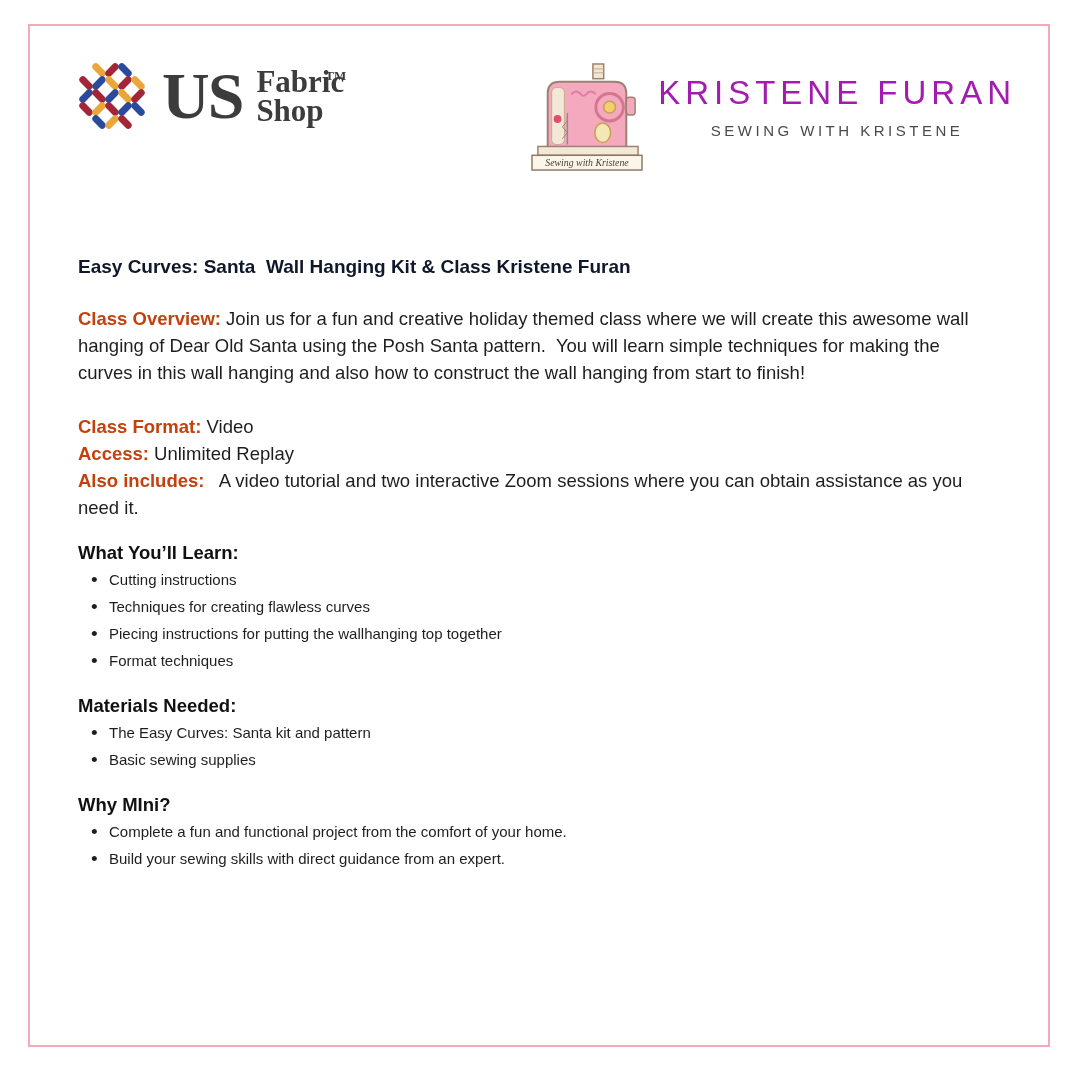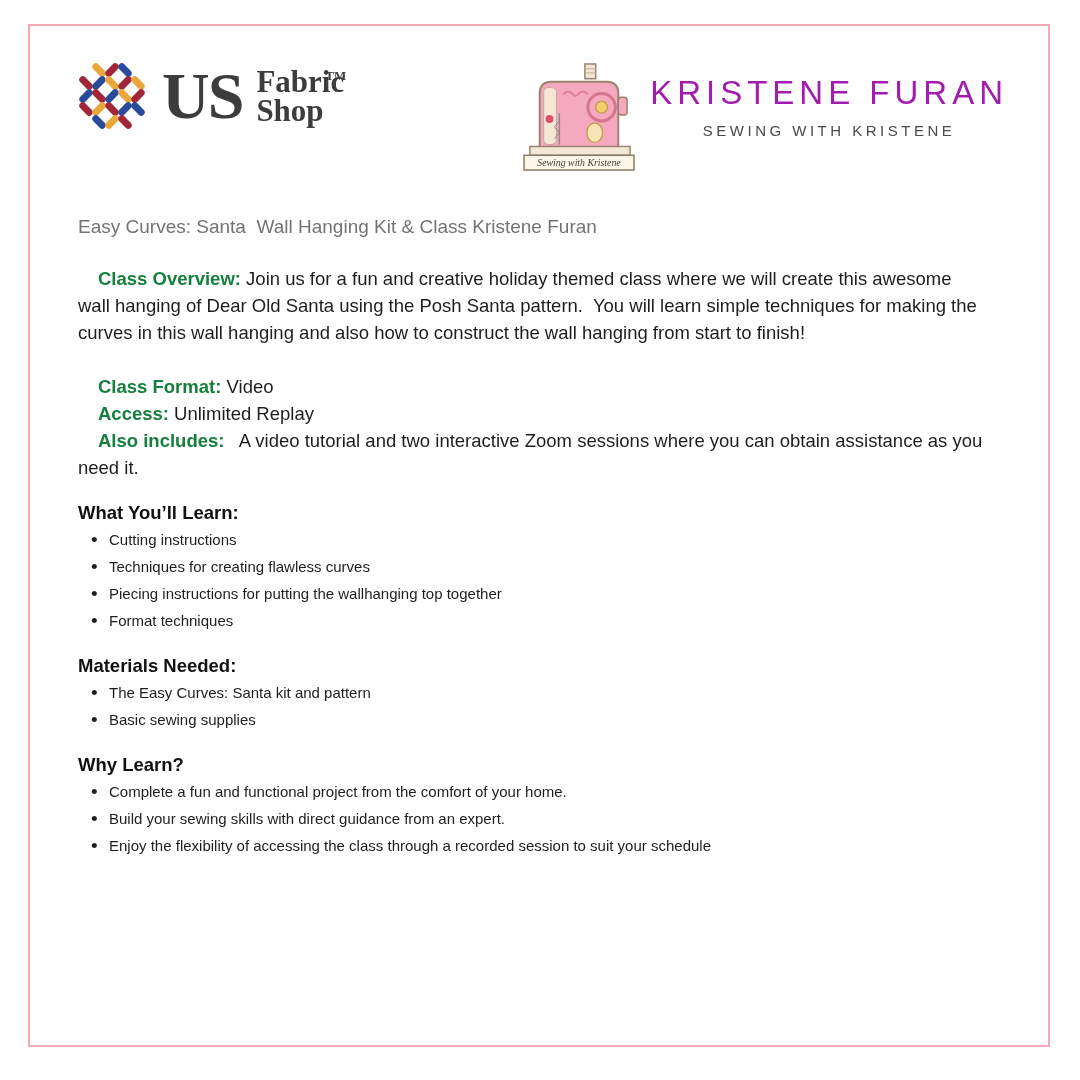--- a/index.html
+++ b/index.html
@@ -1,38 +1,38 @@
 <!DOCTYPE html>
 <html><head>
 <meta charset="utf-8">
 <style>
   * { margin:0; padding:0; box-sizing:border-box; }
   html,body { width:1080px; height:1080px; background:#ffffff; font-family:"Liberation Sans", sans-serif; color:#1e1e1e; }
   .frame { position:absolute; left:28px; top:24px; width:1022px; height:1023px; border:2px solid #f3a9b6; background:#ffffff; overflow:hidden; }
 
   
-  .header { display:flex; justify-content:space-between; align-items:flex-start; padding:34px 40px 0 46px; }
+  .header { display:flex; justify-content:space-between; align-items:flex-start; padding:34px 32px 0 46px; }
   .brand-left { display:flex; align-items:center; gap:14px; }
   .weave-icon { width:72px; height:72px; }
   .us-word { font-family:"Liberation Serif", serif; font-weight:bold; font-size:66px; line-height:66px; color:#3c3c3c; letter-spacing:-2px; }
   .fabric-stack { font-family:"Liberation Serif", serif; font-weight:bold; font-size:31px; line-height:29px; color:#3c3c3c; position:relative; padding-right:14px; }
   .tm { position:absolute; top:-6px; right:12px; font-size:13px; font-weight:bold; color:#3c3c3c; letter-spacing:0; }
 
   .brand-right { display:flex; align-items:flex-start; gap:12px; padding-top:2px; }
   .machine-wrap { width:118px; }
   .kf-text { padding-top:12px; }
   .kf-name { font-size:33px; letter-spacing:5px; font-weight:400; color:#a21caf; white-space:nowrap; }
   .kf-tagline { margin-top:10px; font-size:15px; letter-spacing:3.5px; color:#4a4a4a; text-align:center; white-space:nowrap; }
 
   
   .doc { padding:0 60px 0 48px; }
-  .doc-title { margin-top:40px; font-size:19px; font-weight:normal; white-space:pre-wrap; color:#737373; }
+  .doc-title { margin-top:80px; font-size:19px; font-weight:bold; white-space:pre-wrap; color:#0f172a; }
   p.block { margin-top:27px; font-size:18.5px; line-height:27px; }
   p.tight { margin-top:0; font-size:18.5px; line-height:27px; }
-  .lead { font-weight:bold; color:#15803d;margin-left:20px; }
+  .lead { font-weight:bold; color:#c2410c; }
   .plain { white-space:pre-wrap; }
   .section-heading { margin-top:18px; font-size:18.5px; line-height:27px; font-weight:bold; color:#111; }
   ul.bullets { list-style:none; margin:0; padding:0; }
   ul.bullets li { position:relative; padding-left:31px; font-size:15px; line-height:27px; }
   ul.bullets li::before { content:"•"; position:absolute; left:13px; top:0; font-size:19px; color:#1e1e1e; }
   .details { margin-top:27px; }
 </style>
 </head>
 <body>
 
@@ -140,21 +140,20 @@
       <li>Piecing instructions for putting the wallhanging top together</li>
       <li>Format techniques</li>
     </ul>
 
     <div class="section-heading">Materials Needed:</div>
     <ul class="bullets">
       <li>The Easy Curves: Santa kit and pattern</li>
       <li>Basic sewing supplies</li>
     </ul>
 
-    <div class="section-heading">Why Learn?</div>
+    <div class="section-heading">Why MIni?</div>
     <ul class="bullets">
       <li>Complete a fun and functional project from the comfort of your home.</li>
       <li>Build your sewing skills with direct guidance from an expert.</li>
-      <li>Enjoy the flexibility of accessing the class through a recorded session to suit your schedule</li>
     </ul>
 
   </div>
 </div>
 
 </body></html>

